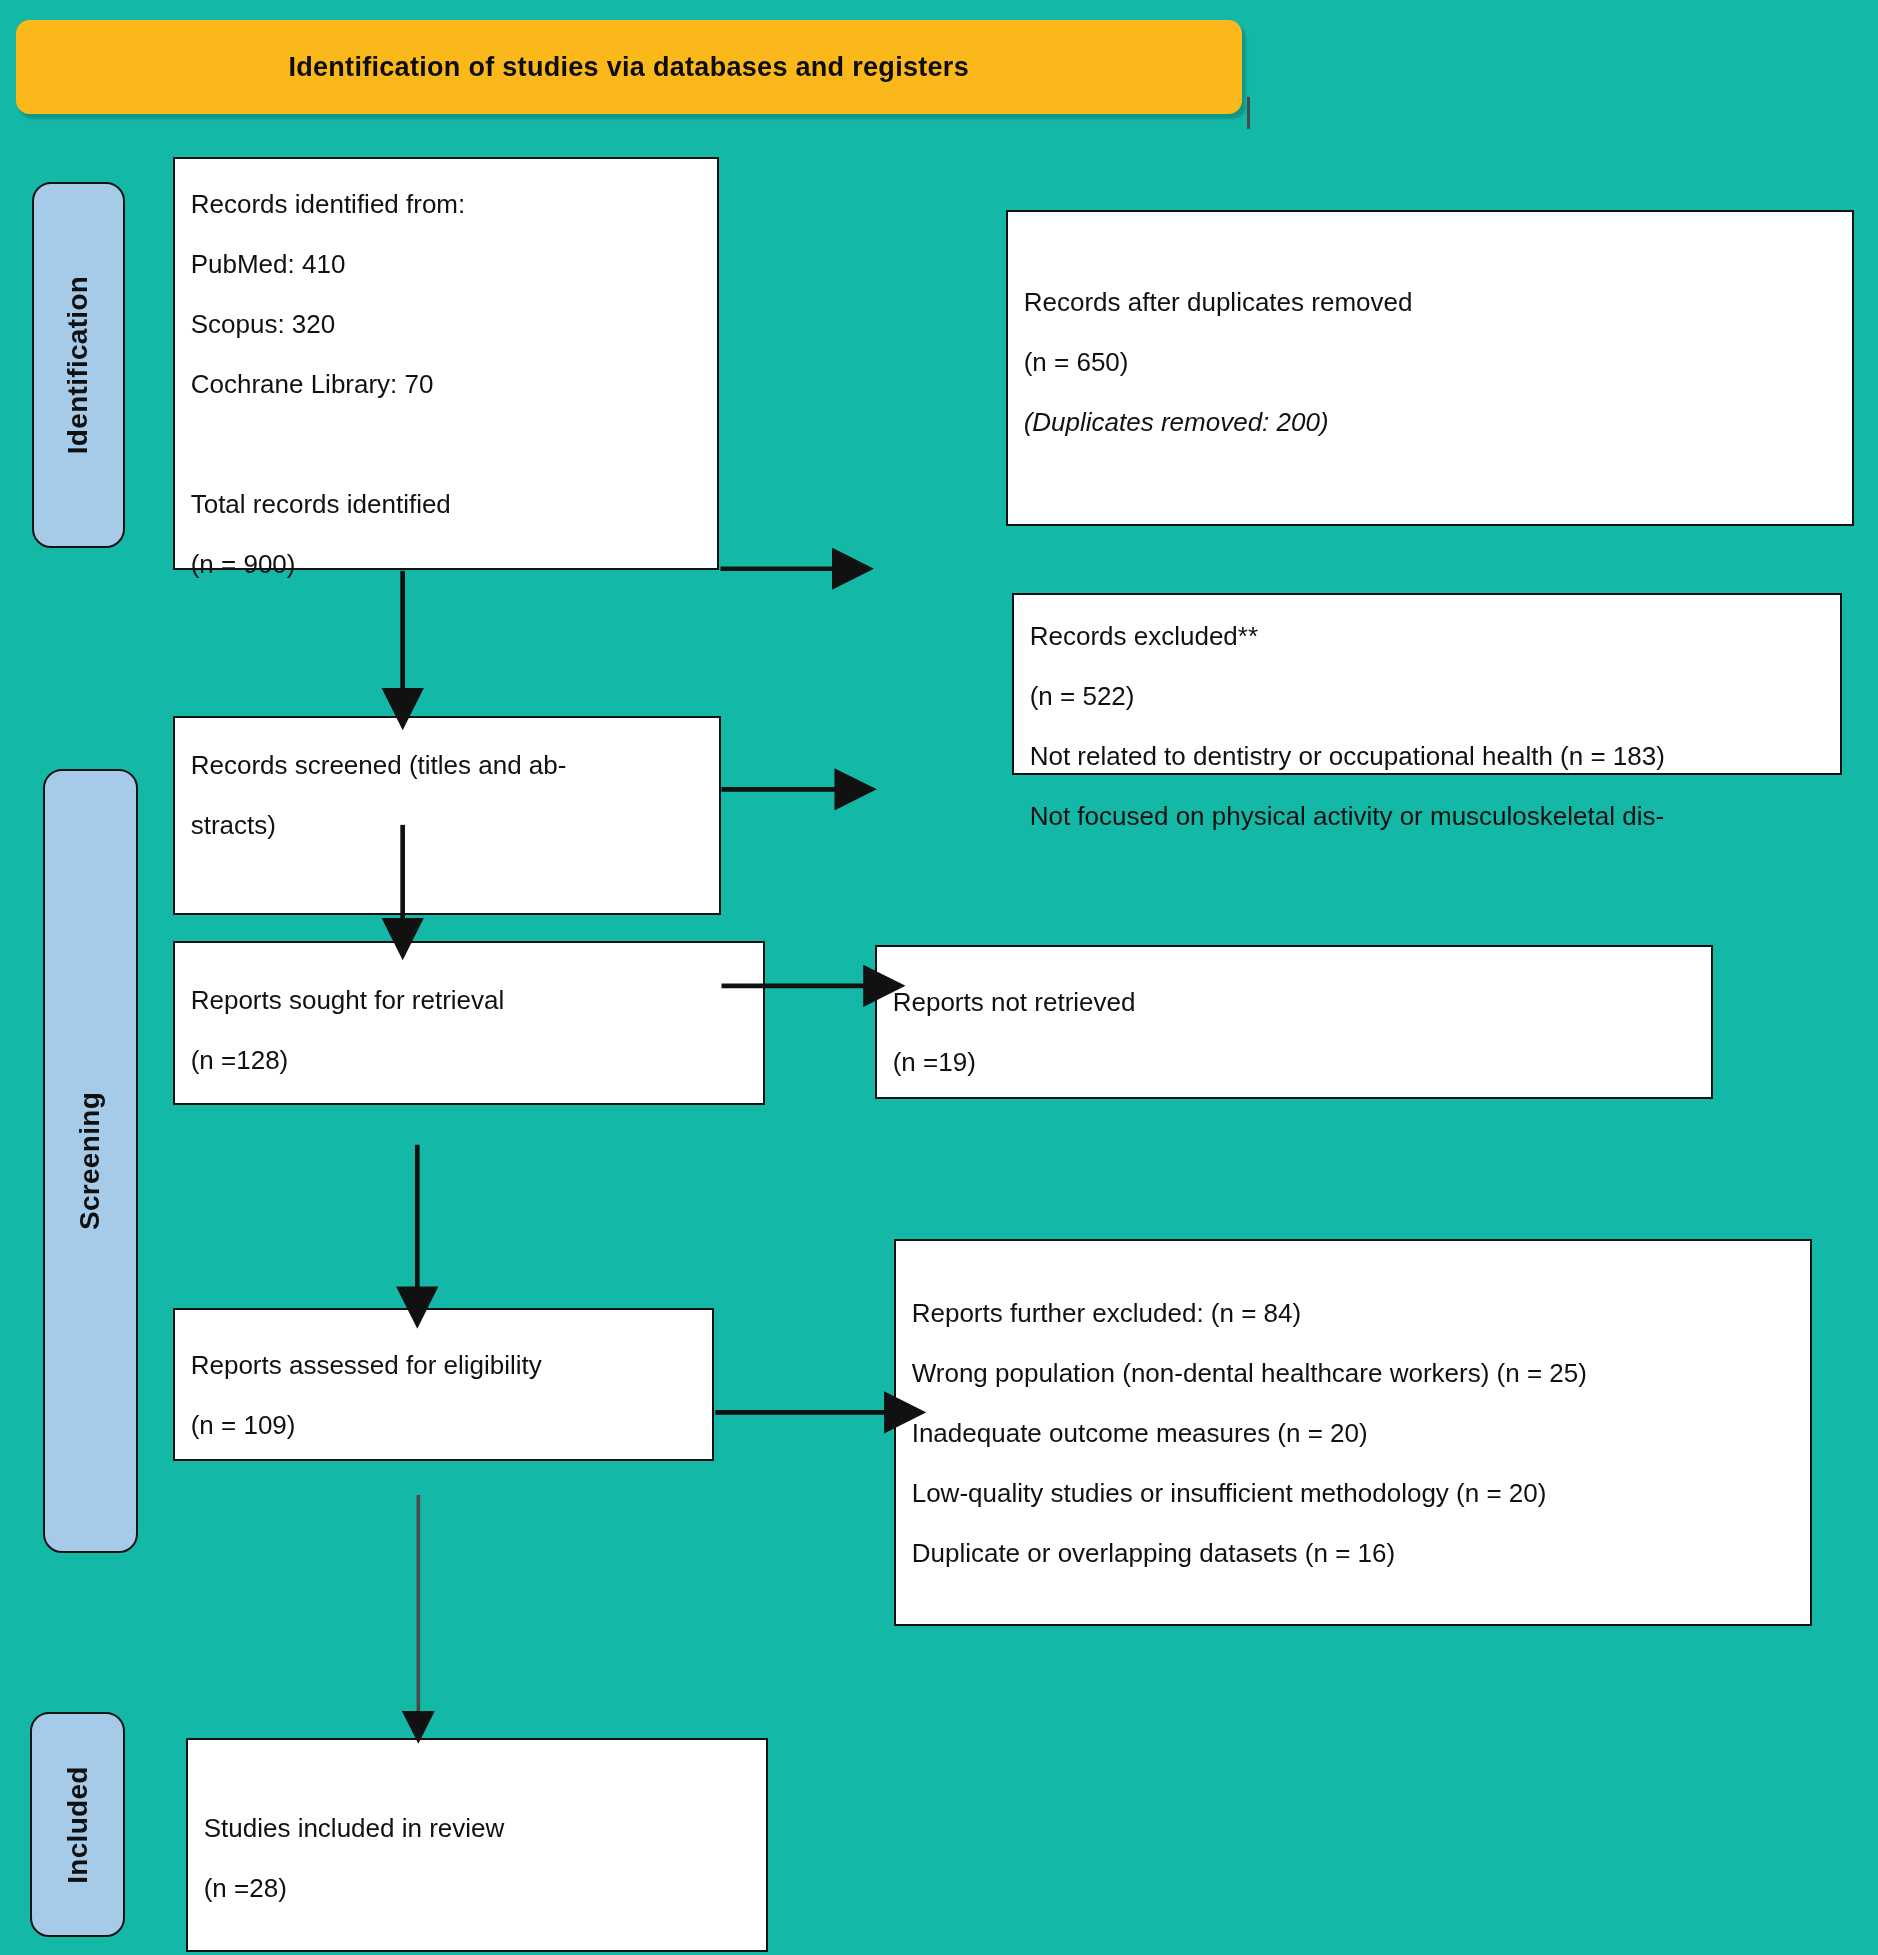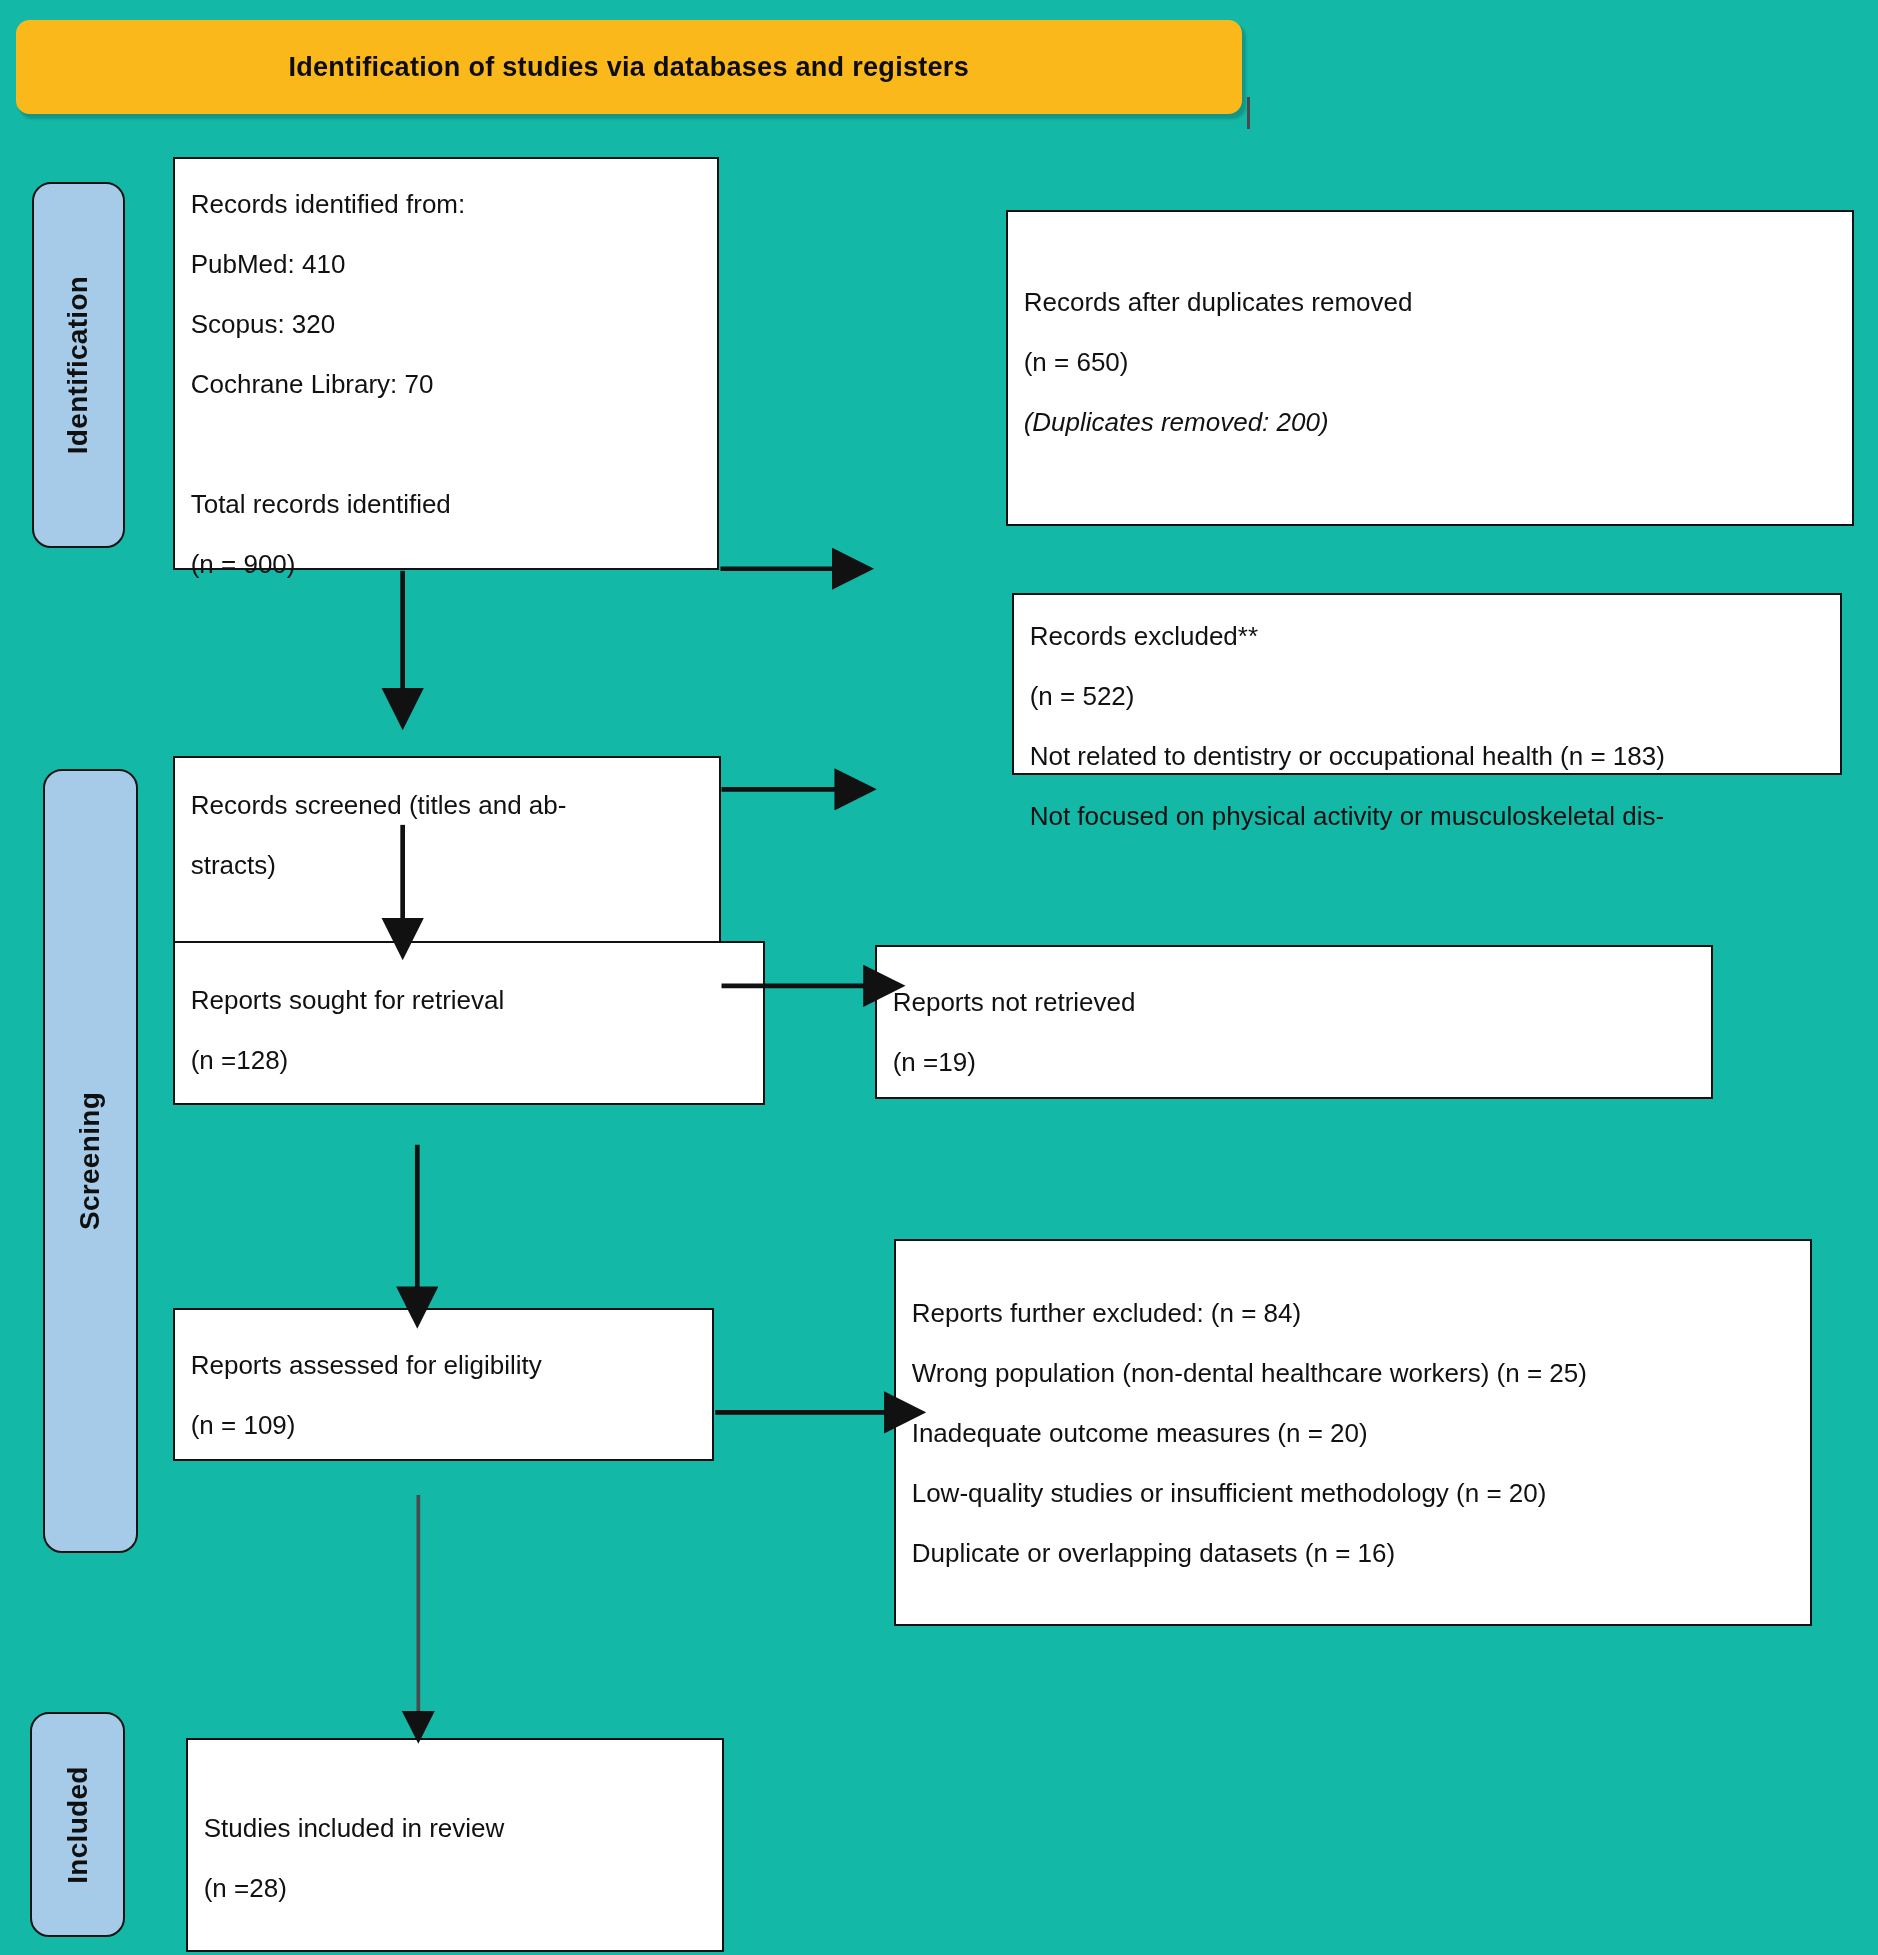--- a/index.html
+++ b/index.html
@@ -91,39 +91,39 @@
   }
   .flow-box .line.italic { font-style: italic; }
   .flow-box .line.spacer { visibility: hidden; }
 
   #box-identified        { left: 173px;  top: 157px;  width: 546px; height: 413px; }
   #box-identified .lines { top: 14.6px; }
 
   #box-duplicates        { left: 1006px; top: 210px;  width: 848px; height: 316px; }
   #box-duplicates .lines { top: 60px; }
 
-  #box-screened          { left: 173px;  top: 716px; width: 548px; height: 199px; margin-top: 40px; }
+  #box-screened          { left: 173px;  top: 716px; width: 548px; height: 199px; }
   #box-screened .lines   { top: 16.7px; }
 
   #box-excluded          { left: 1012px; top: 593px; width: 830px; height: 182px; }
   #box-excluded .lines   { top: 10.5px; }
 
   #box-sought            { left: 173px;  top: 941px; width: 592px; height: 164px; }
   #box-sought .lines     { top: 27px; }
 
   #box-notretrieved      { left: 875px; top: 945px; width: 838px; height: 154px; }
   #box-notretrieved .lines { top: 25px; }
 
   #box-eligibility       { left: 173px;  top: 1308px; width: 541px; height: 153px; }
   #box-eligibility .lines{ top: 25px; }
 
   #box-further-excluded  { left: 894px; top: 1239px; width: 918px; height: 387px; }
   #box-further-excluded .lines { top: 42px; }
 
-  #box-included          { left: 186px;  top: 1738px; width: 538px; height: 214px; }
+  #box-included          { left: 186px;  top: 1738px; width: 582px; height: 214px; }
   #box-included .lines   { top: 58px; }
 
   
   #arrow-layer {
     position: absolute;
     left: 0; top: 0;
     width: 1879px;
     height: 1955px;
     pointer-events: none;
   }

